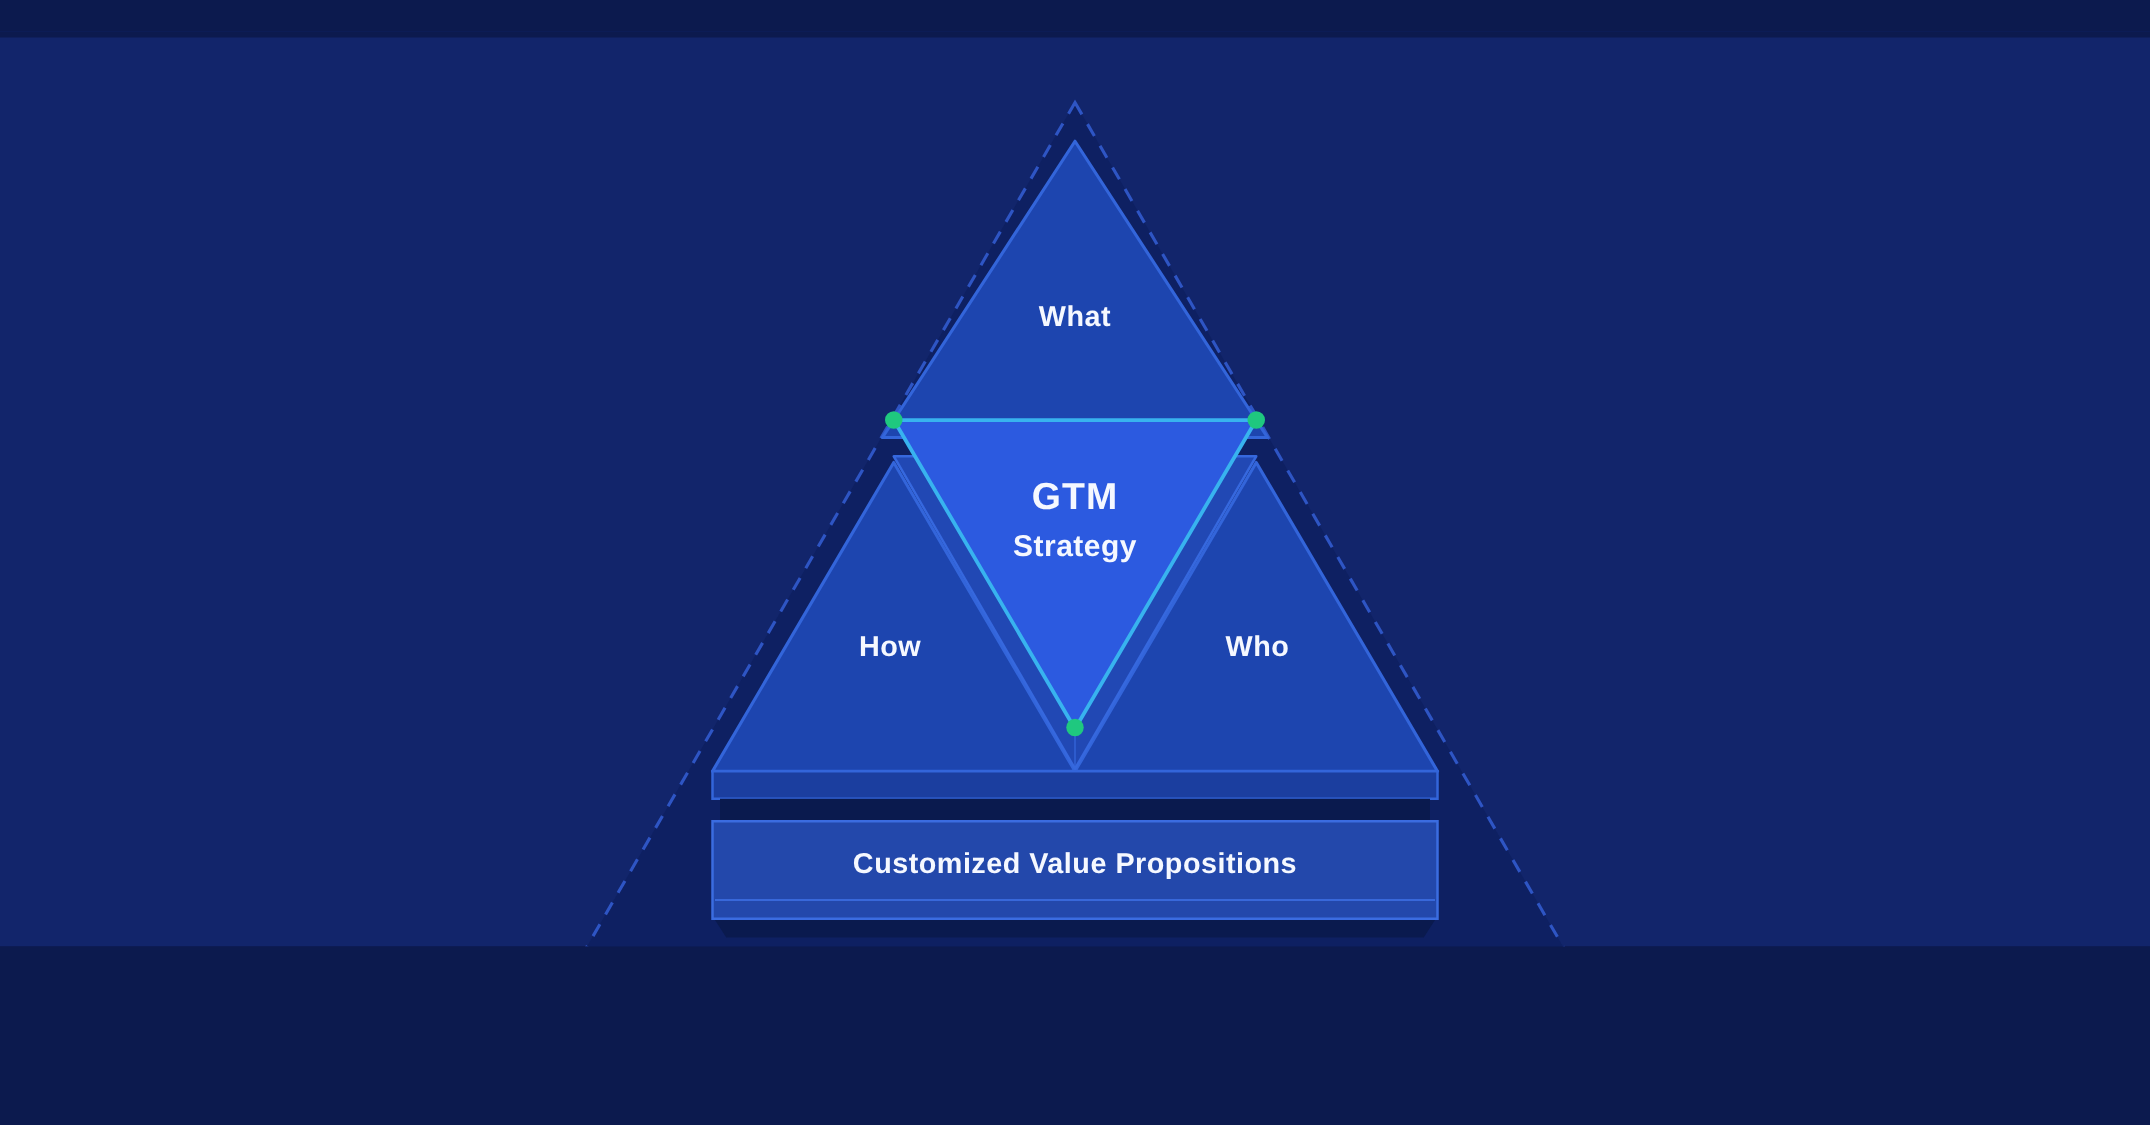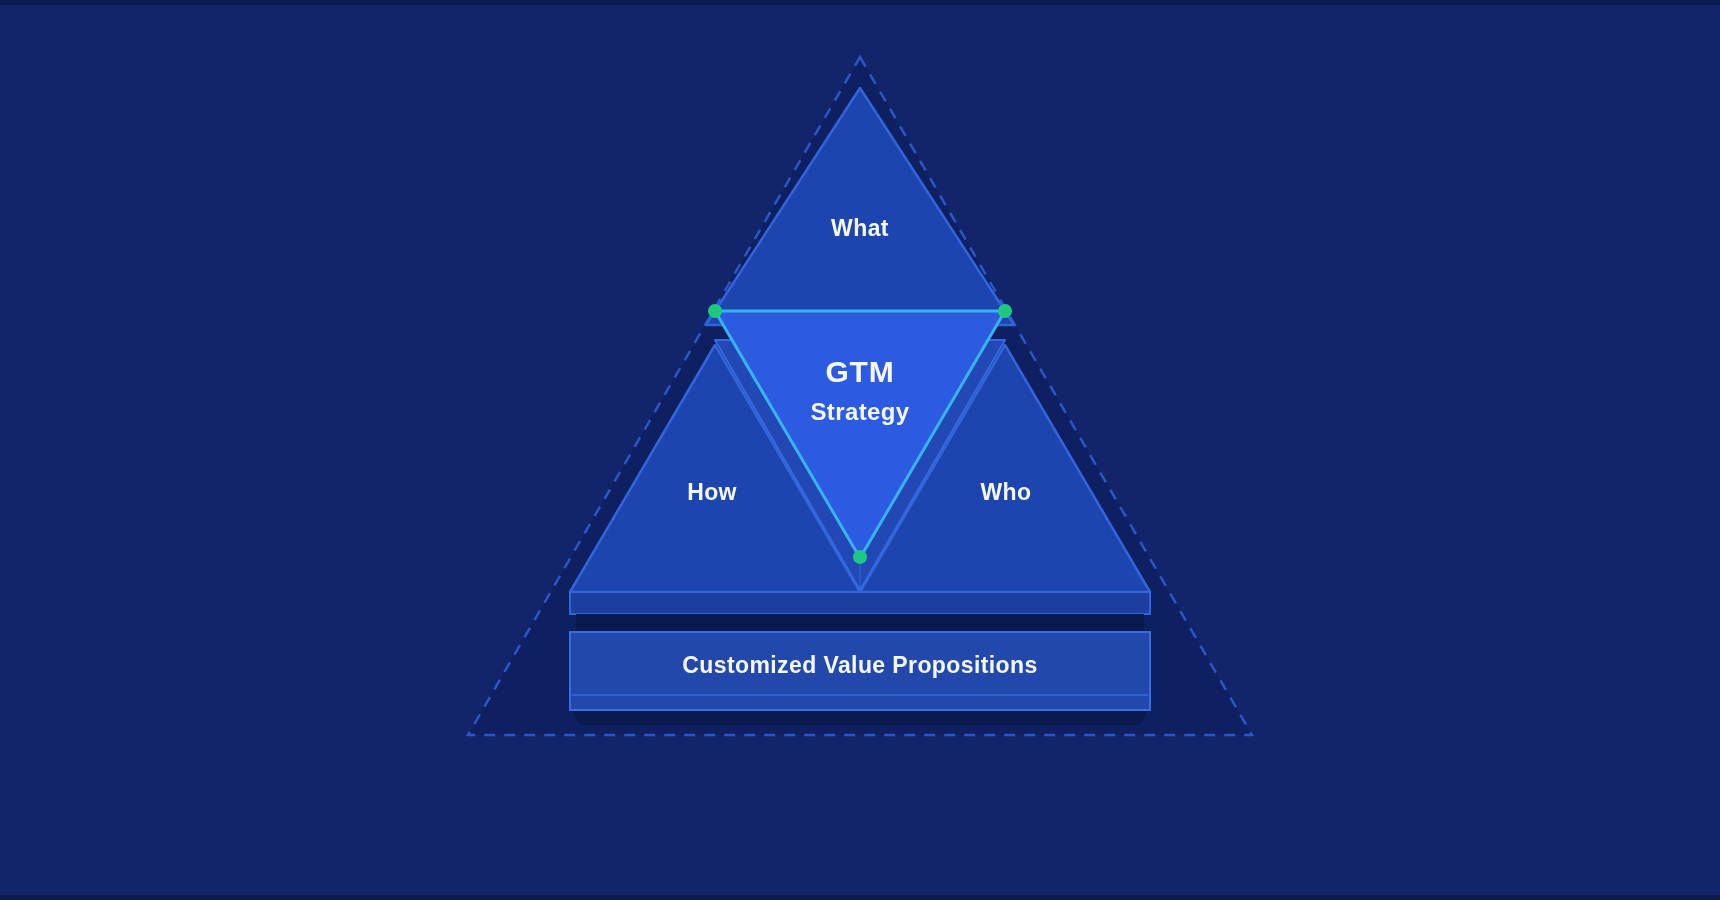--- a/index.html
+++ b/index.html
@@ -2,23 +2,24 @@
 <html><head>
 <meta charset="utf-8">
 <style>
   html, body {
     margin: 0;
     padding: 0;
     background: #0c1a4e;
   }
   .stage {
     width: 1720px;
-    height: 900px;
+    height: 732px;
     overflow: hidden;
     position: relative;
+    margin-top: 25px;
   }
   svg {
     display: block;
   }
   svg text {
     font-family: "Liberation Sans", "DejaVu Sans", sans-serif;
     letter-spacing: 0.4px;
   }
   .lbl      { font-size: 23px; font-weight: 600; }
   .lbl-big  { font-size: 30px; font-weight: 700; letter-spacing: 0.8px; }

